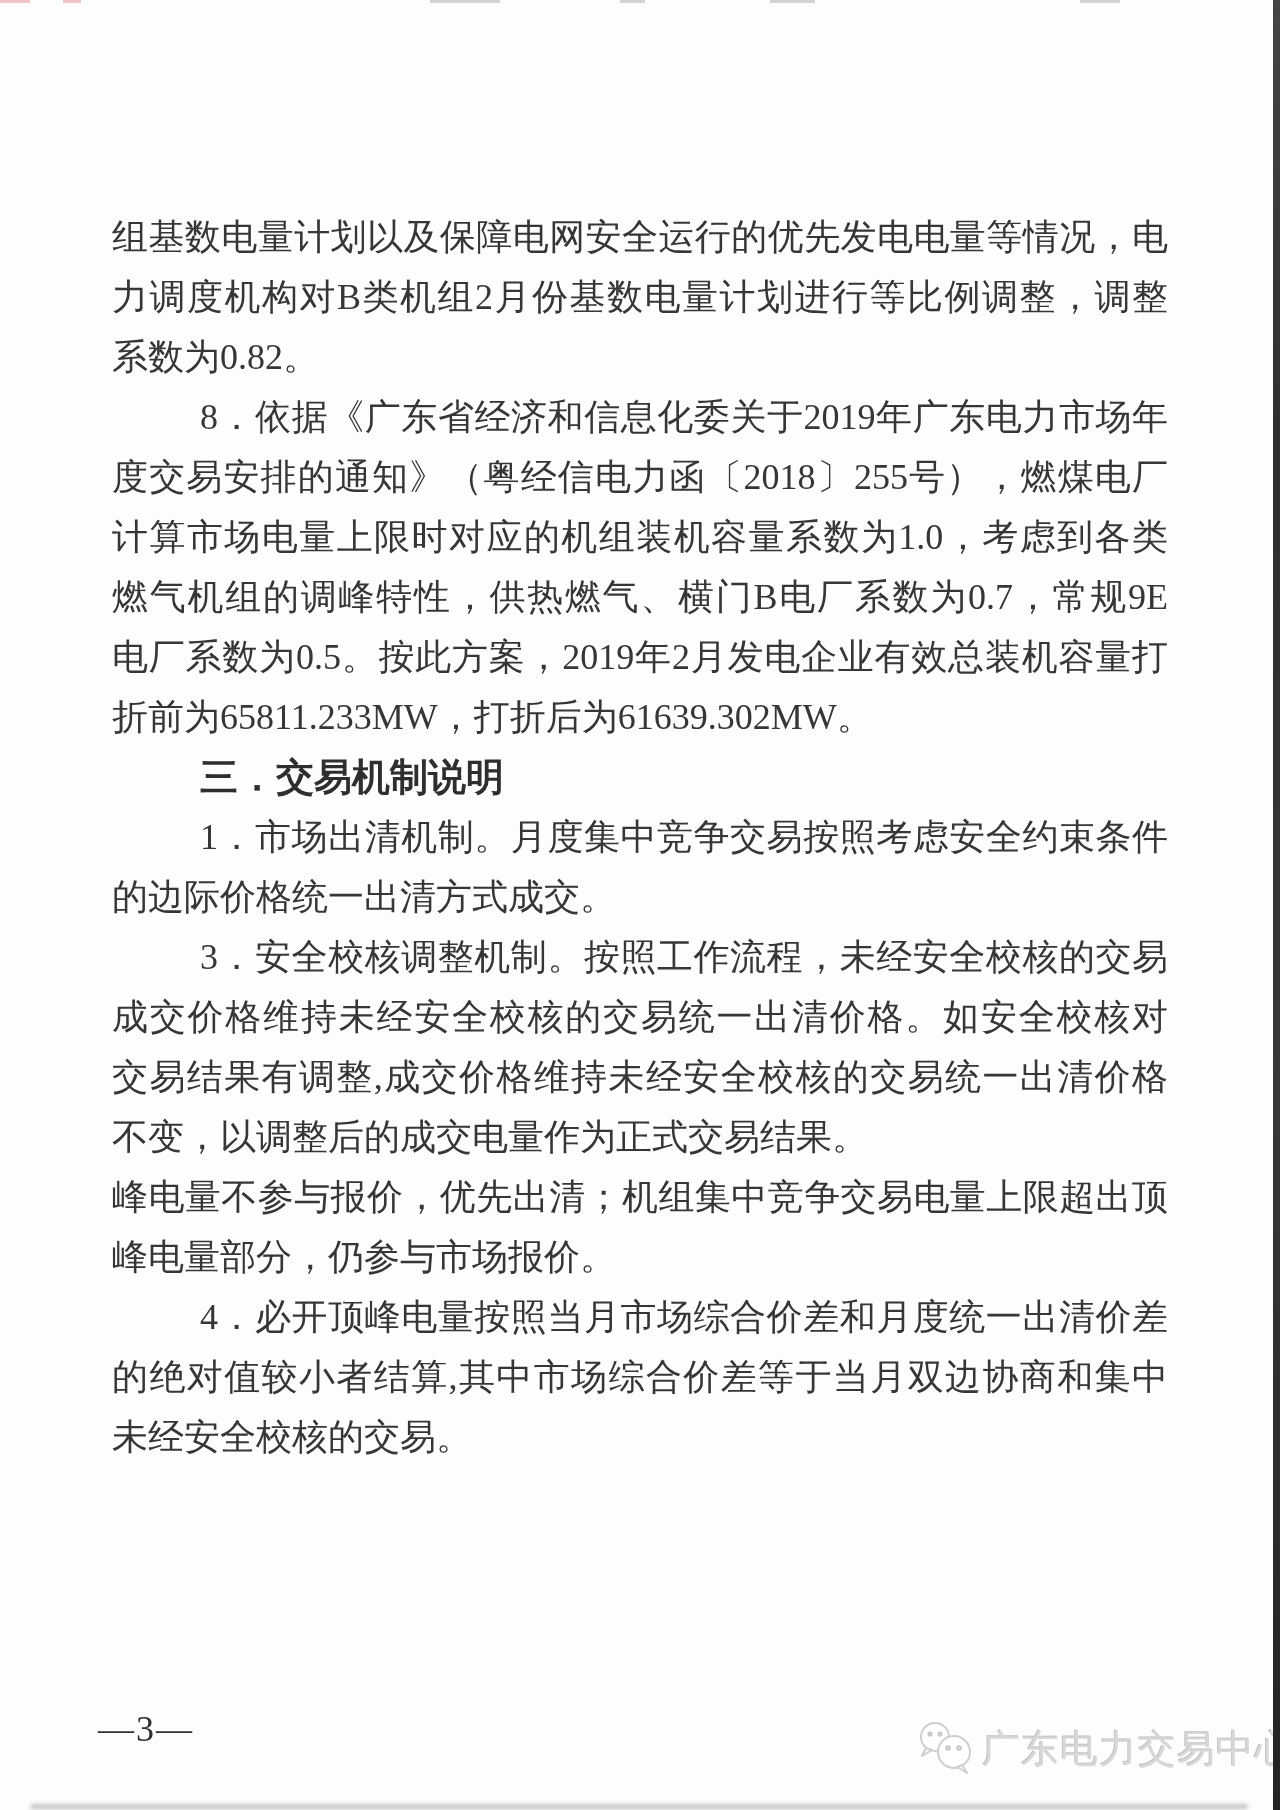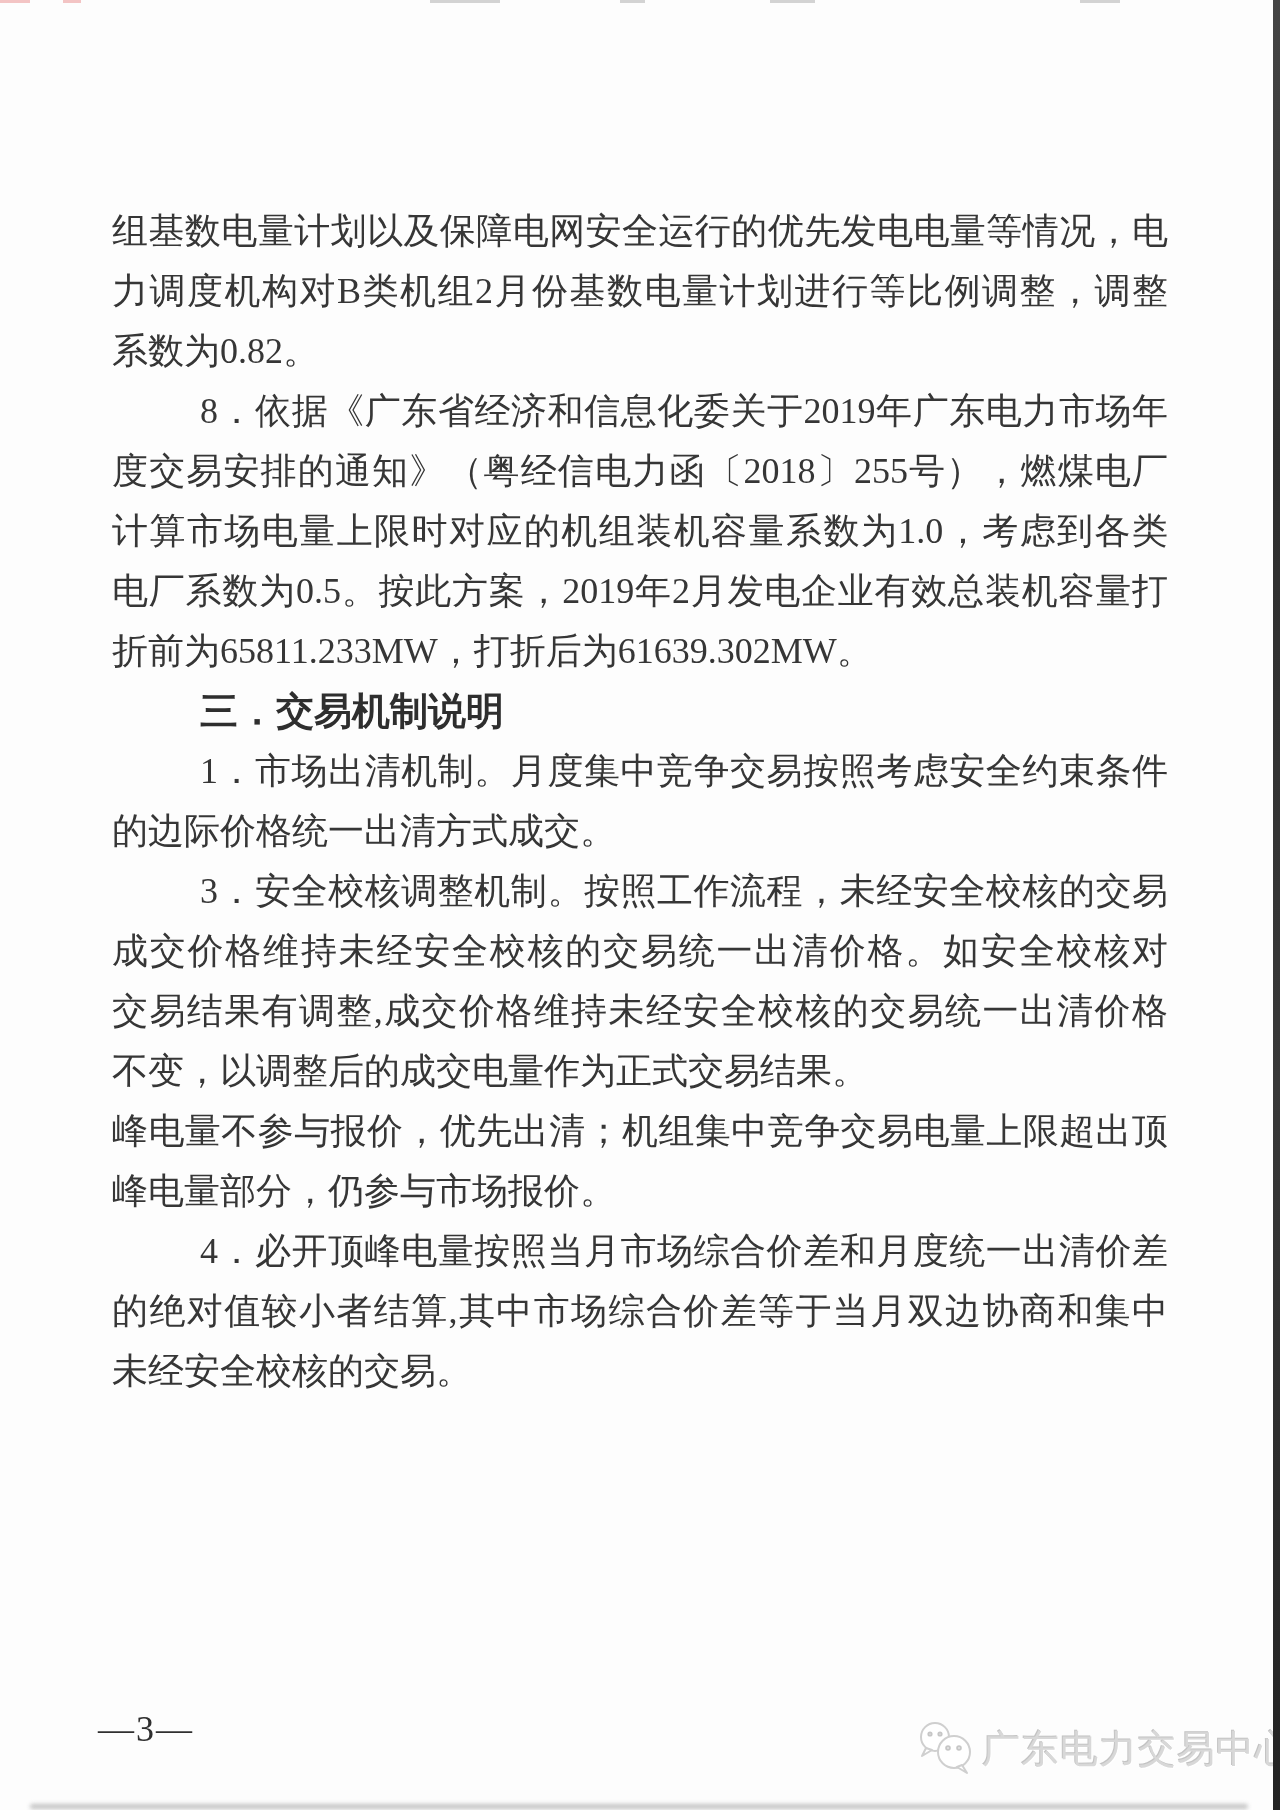--- a/index.html
+++ b/index.html
@@ -1,20 +1,20 @@
 <!DOCTYPE html>
 <html><head>
 <meta charset="utf-8">
 <style>
   html,body{margin:0;padding:0;background:#fdfdfd;}
   .page{
     position:relative;width:1280px;height:1810px;background:#fdfdfd;
     overflow:hidden;font-family:"Liberation Serif","DejaVu Serif",serif;
   }
-  .textblock{position:absolute;left:112px;top:201px;width:1056px;}
+  .textblock{position:absolute;left:112px;top:207px;width:1056px;}
   .line{
     height:60px;line-height:60px;font-size:36px;color:#363636;
     text-align:justify;text-align-last:justify;
   }
   .line.end{text-align:center;text-align-last:left;}
   .line.indent{text-indent:88px;}
   .line.heading{
     font-weight:700;font-size:38px;color:#2e2e2e;
     font-family:Liberation Serif, serif;
     text-align:left;text-align-last:left;
@@ -56,20 +56,21 @@
   <div class="artifact gray" style="left:770px;width:45px"></div>
   <div class="artifact gray" style="left:1080px;width:40px"></div>
 
   <div class="textblock">
     <div class="line">组基数电量计划以及保障电网安全运行的优先发电电量等情况，电</div>
     <div class="line">力调度机构对B类机组2月份基数电量计划进行等比例调整，调整</div>
     <div class="line end">系数为0.82。</div>
     <div class="line indent">8．依据《广东省经济和信息化委关于2019年广东电力市场年</div>
     <div class="line">度交易安排的通知》（粤经信电力函〔2018〕255号），燃煤电厂</div>
     <div class="line">计算市场电量上限时对应的机组装机容量系数为1.0，考虑到各类</div>
+    <div class="line">燃气机组的调峰特性，供热燃气、横门B电厂系数为0.7，常规9E</div>
     <div class="line">电厂系数为0.5。按此方案，2019年2月发电企业有效总装机容量打</div>
     <div class="line end">折前为65811.233MW，打折后为61639.302MW。</div>
     <div class="line heading indent">三．交易机制说明</div>
     <div class="line indent">1．市场出清机制。月度集中竞争交易按照考虑安全约束条件</div>
     <div class="line end">的边际价格统一出清方式成交。</div>
     <div class="line indent">3．安全校核调整机制。按照工作流程，未经安全校核的交易</div>
     <div class="line">成交价格维持未经安全校核的交易统一出清价格。如安全校核对</div>
     <div class="line">交易结果有调整,成交价格维持未经安全校核的交易统一出清价格</div>
     <div class="line end">不变，以调整后的成交电量作为正式交易结果。</div>
     <div class="line">峰电量不参与报价，优先出清；机组集中竞争交易电量上限超出顶</div>

